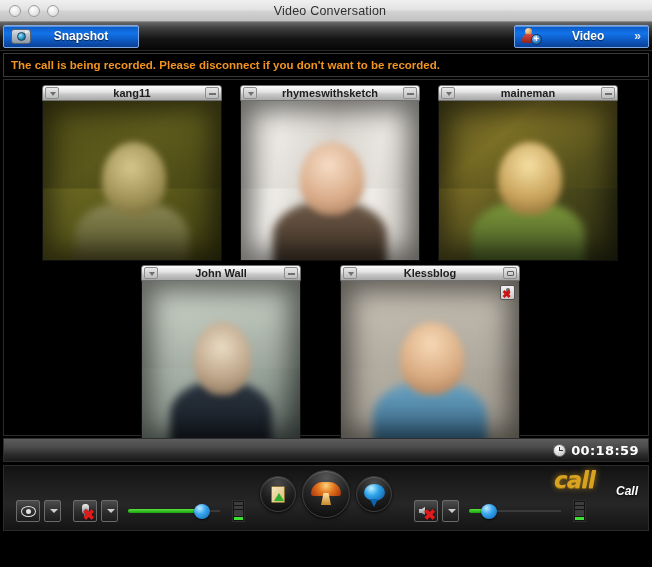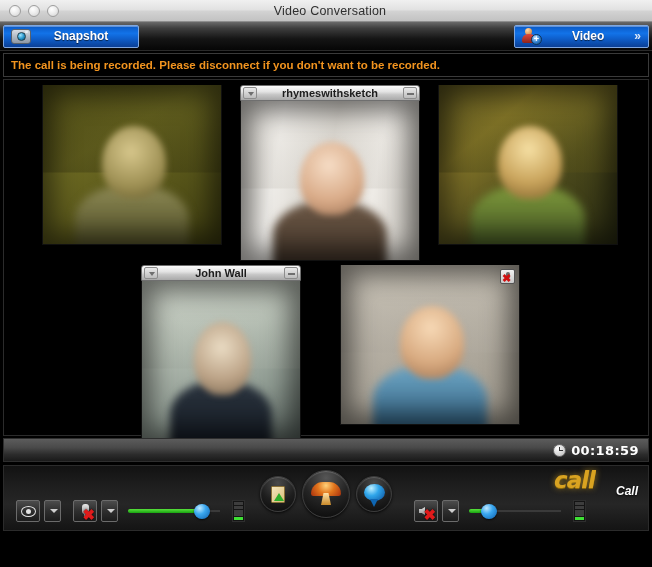--- a/index.html
+++ b/index.html
@@ -606,20 +606,25 @@
       <span class="chev">»</span>
     </div>
   </div>
 
   <div class="banner">
     <span class="banner-text">The call is being recorded. Please disconnect if you don't want to be recorded.</span>
   </div>
 
   <div class="stage" id="stage">
       <div class="panel" style="left: 38px; top: 5px; width: 180px;">
+        <div class="panel-head">
+          <span class="hd-btn left"></span>
+          <span class="panel-name">kang11</span>
+          <span class="hd-btn min"></span>
+        </div>
         <div class="panel-video" style="height: 160px;">
           <div class="vid">
             <div class="bg" style="background:linear-gradient(150deg,#4d4a14 0%,#6d6a22 35%,#3d3c10 100%)"></div>
             <div class="bg" style="background:linear-gradient(to bottom,#55521a,#2b2a0b);opacity:.45;clip-path:polygon(0 0,100% 0,100% 55%,0 55%)"></div>
             <div class="torso" style="left:18%;top:62%;width:64%;height:44%;background:linear-gradient(to bottom,#8e8a56,#4b4a22)"></div>
             <div class="person" style="left:33%;top:26%;width:36%;height:46%;background:radial-gradient(circle at 45% 35%, #d7c78c 0%, #9c8e52 60%, #5d5529 100%)"></div>
             <div class="vignette"></div>
           </div>
         </div>
       </div>
@@ -633,20 +638,25 @@
           <div class="vid">
             <div class="bg" style="background:linear-gradient(100deg,#dedbd4 0%,#f2f0ec 22%,#cfcbc3 48%,#eeebe6 72%,#c9c5bd 100%)"></div>
             <div class="bg" style="background:linear-gradient(to bottom,#efece7,#bfbbb3);opacity:.45;clip-path:polygon(0 0,100% 0,100% 55%,0 55%)"></div>
             <div class="torso" style="left:18%;top:62%;width:64%;height:44%;background:linear-gradient(to bottom,#6f5a48,#3b2f25)"></div>
             <div class="person" style="left:33%;top:26%;width:36%;height:46%;background:radial-gradient(circle at 45% 32%, #f6ddc6 0%, #d9ab88 58%, #9a6f52 100%)"></div>
             <div class="vignette"></div>
           </div>
         </div>
       </div>
       <div class="panel" style="left: 434px; top: 5px; width: 180px;">
+        <div class="panel-head">
+          <span class="hd-btn left"></span>
+          <span class="panel-name">maineman</span>
+          <span class="hd-btn min"></span>
+        </div>
         <div class="panel-video" style="height: 160px;">
           <div class="vid">
             <div class="bg" style="background:linear-gradient(140deg,#3e3a18 0%,#8a7a2a 28%,#4c4a1c 60%,#2a2c12 100%)"></div>
             <div class="bg" style="background:linear-gradient(to bottom,#7d7226,#34330f);opacity:.45;clip-path:polygon(0 0,100% 0,100% 55%,0 55%)"></div>
             <div class="torso" style="left:18%;top:62%;width:64%;height:44%;background:linear-gradient(to bottom,#7f9a3c,#405222)"></div>
             <div class="person" style="left:33%;top:26%;width:36%;height:46%;background:radial-gradient(circle at 48% 32%, #f6e0a4 0%, #c9a45c 55%, #7d5f2a 100%)"></div>
             <div class="vignette"></div>
           </div>
         </div>
       </div>
@@ -660,20 +670,25 @@
           <div class="vid">
             <div class="bg" style="background:linear-gradient(160deg,#d3d9cf 0%,#b6bfb4 35%,#8e9a91 70%,#5a6560 100%)"></div>
             <div class="bg" style="background:linear-gradient(to bottom,#cfd6ca,#7b867d);opacity:.45;clip-path:polygon(0 0,100% 0,100% 55%,0 55%)"></div>
             <div class="torso" style="left:18%;top:62%;width:64%;height:44%;background:linear-gradient(to bottom,#2c3540,#121820)"></div>
             <div class="person" style="left:33%;top:26%;width:36%;height:46%;background:radial-gradient(circle at 48% 35%, #eadcc4 0%, #bba286 58%, #7a6750 100%)"></div>
             <div class="vignette"></div>
           </div>
         </div>
       </div>
       <div class="panel" style="left: 336px; top: 185px; width: 180px;">
+        <div class="panel-head">
+          <span class="hd-btn left"></span>
+          <span class="panel-name">Klessblog</span>
+          <span class="hd-btn cam"></span>
+        </div>
         <div class="panel-video" style="height: 160px;">
           <div class="vid">
             <div class="bg" style="background:linear-gradient(160deg,#c8c2b6 0%,#b6b0a4 40%,#9d978b 100%)"></div>
             <div class="bg" style="background:linear-gradient(to bottom,#cbc5b9,#9a948a);opacity:.45;clip-path:polygon(0 0,100% 0,100% 55%,0 55%)"></div>
             <div class="torso" style="left:18%;top:62%;width:64%;height:44%;background:linear-gradient(to bottom,#6fa7c6,#2f5f80)"></div>
             <div class="person" style="left:33%;top:26%;width:36%;height:46%;background:radial-gradient(circle at 48% 30%, #f7d9b6 0%, #d7a97f 58%, #9c7150 100%)"></div>
             <div class="vignette"></div>
           </div>
           <span class="mic-badge">
             <span class="mic"></span>

